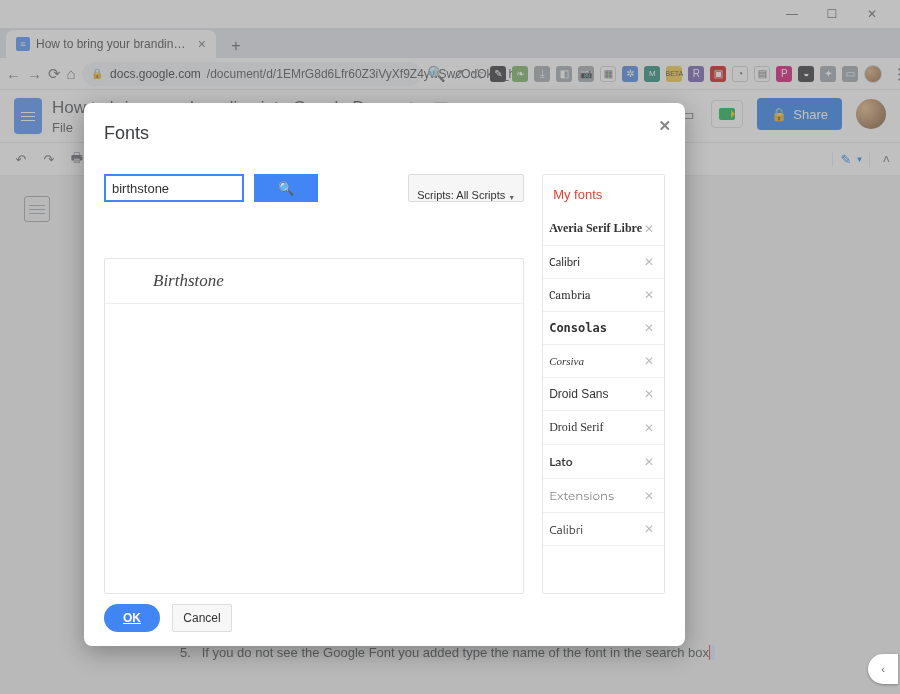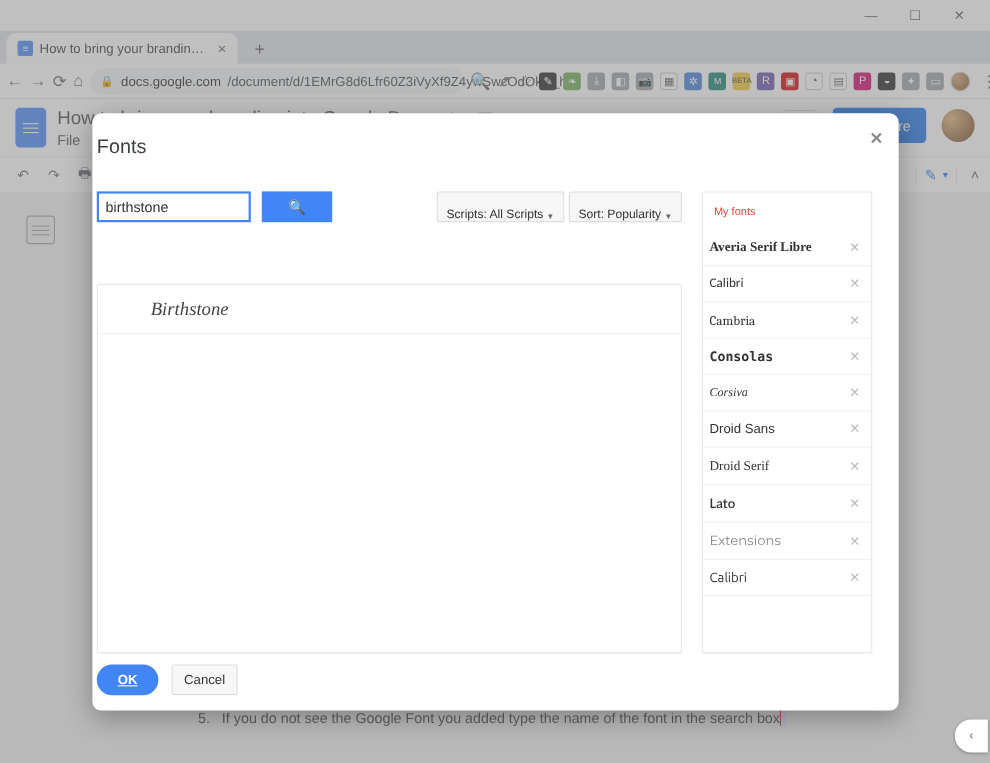--- a/index.html
+++ b/index.html
@@ -57,39 +57,39 @@
   .page-behind { background:#f1f1f1; height:548px; padding:20px 0 0 24px;}
   .outline-ico { width:26px; height:26px; border:1px solid #9aa0a6; border-radius:3px; display:flex; flex-direction:column; justify-content:center; gap:3px; padding:4px;}
   .outline-ico span{ display:block; height:1px; background:#9aa0a6;}
   .doctext { position:absolute; top:645px; left:180px; font-size:13px; color:#3c4043;}
   .doctext .curs { border-left:1px solid #d93025; padding-left:1px; background:#dbe6fc;}
 
   
   .explore { position:absolute; right:2px; bottom:10px; width:30px; height:30px; border-radius:50% 0 0 50%; background:#fff; box-shadow:0 1px 3px rgba(0,0,0,.3); z-index:20; display:flex; align-items:center; justify-content:center;}
 
   
-  .modal { position:absolute; left:84px; top:103px; width:733px; height:543px; background:#fff; border-radius:8px; box-shadow:0 6px 24px rgba(0,0,0,.3); z-index:20; padding:20px 20px 14px 4px; display:flex; flex-direction:column;}
+  .modal { position:absolute; left:84px; top:103px; width:601px; height:543px; background:#fff; border-radius:8px; box-shadow:0 6px 24px rgba(0,0,0,.3); z-index:20; padding:20px 20px 14px 20px; display:flex; flex-direction:column;}
   .modal-title { font-size:18px; color:#3c4043;}
   .modal-close { position:absolute; right:14px; top:14px; color:#888; font-size:15px; font-weight:bold;}
   .modal-body { display:flex; gap:18px; margin-top:30px; flex:1; min-height:0;}
 
   .left-col { width:532px; display:flex; flex-direction:column;gap:36px;}
   .controls { display:flex; align-items:center; gap:10px;}
   .search-input { width:140px; height:28px; border:2px solid #4285f4; padding:0 6px; font-size:13px; color:#333; outline:none;}
   .search-btn { width:64px; height:28px; background:#4285f4; border:none; color:#fff; display:flex; align-items:center; justify-content:center; font-size:13px;}
   .filters { display:flex; gap:4px; margin-left:auto;}
   .filter-btn { height:28px; background:#f6f6f6; border:1px solid #ddd; border-radius:2px; padding:0 8px; font-size:11px; color:#333; display:flex; align-items:flex-end; gap:3px;}
   .filter-btn .car { font-size:7px; color:#666;}
   .results { margin-top:20px; border:1px solid #e5e5e5; border-radius:2px; flex:1; overflow:hidden;}
   .result { padding:12px 48px; border-bottom:1px solid #eee; font-style:italic; font-family: 'Brush Script MT', 'Segoe Script', cursive; color:#444;}
   .r1 { font-size:17px;}
   .r2 { font-size:20px; letter-spacing:.5px;}
 
   .right-col { width:155px; border:1px solid #e5e5e5; border-radius:2px; padding:8px 0;}
-  .myfonts-h { color:#db4437; font-size:10px; padding:4px 10px 10px 10px;}
+  .myfonts-h { color:#db4437; font-size:13px; padding:4px 10px 10px 10px;}
   .font-item { display:flex; align-items:center; justify-content:space-between; padding:9px 10px 9px 6px; border-bottom:1px solid #f0f0f0; font-size:12px; color:#333;}
   .font-item .rm { color:#bbb; font-size:12px;}
   .ff-averia { font-family: Georgia, serif; font-weight:600; font-size:12px;}
   .ff-calibri { font-family: Calibri, Arial, sans-serif;}
   .ff-cambria { font-family: Cambria, Georgia, serif;}
   .ff-consolas { font-family: Consolas, monospace; font-weight:600;}
   .ff-corsiva { font-family: 'Monotype Corsiva','Brush Script MT',cursive; font-size:11px; font-style:italic;}
   .ff-droidsans { font-family: Arial, sans-serif;}
   .ff-droidserif { font-family: Georgia, serif;}
   .ff-lato { font-family: 'Lato', Arial, sans-serif; font-weight:600;}
@@ -229,24 +229,20 @@
       <div class="controls">
         <input class="search-input" value="birthstone" style="">
         <button class="search-btn">
           <span>🔍</span>
         </button>
         <div class="filters">
           <div class="filter-btn">
               <span>Scripts: All Scripts</span>
               <span class="car">▼</span>
             </div>
-          <div class="filter-btn">
-              <span>Sort: Popularity</span>
-              <span class="car">▼</span>
-            </div>
         </div>
       </div>
       <div class="results">
         <div class="result r1">Birthstone</div>
       </div>
     </div>
 
     <div class="right-col">
       <div class="myfonts-h">My fonts</div>
       <div id="myfonts-list">

